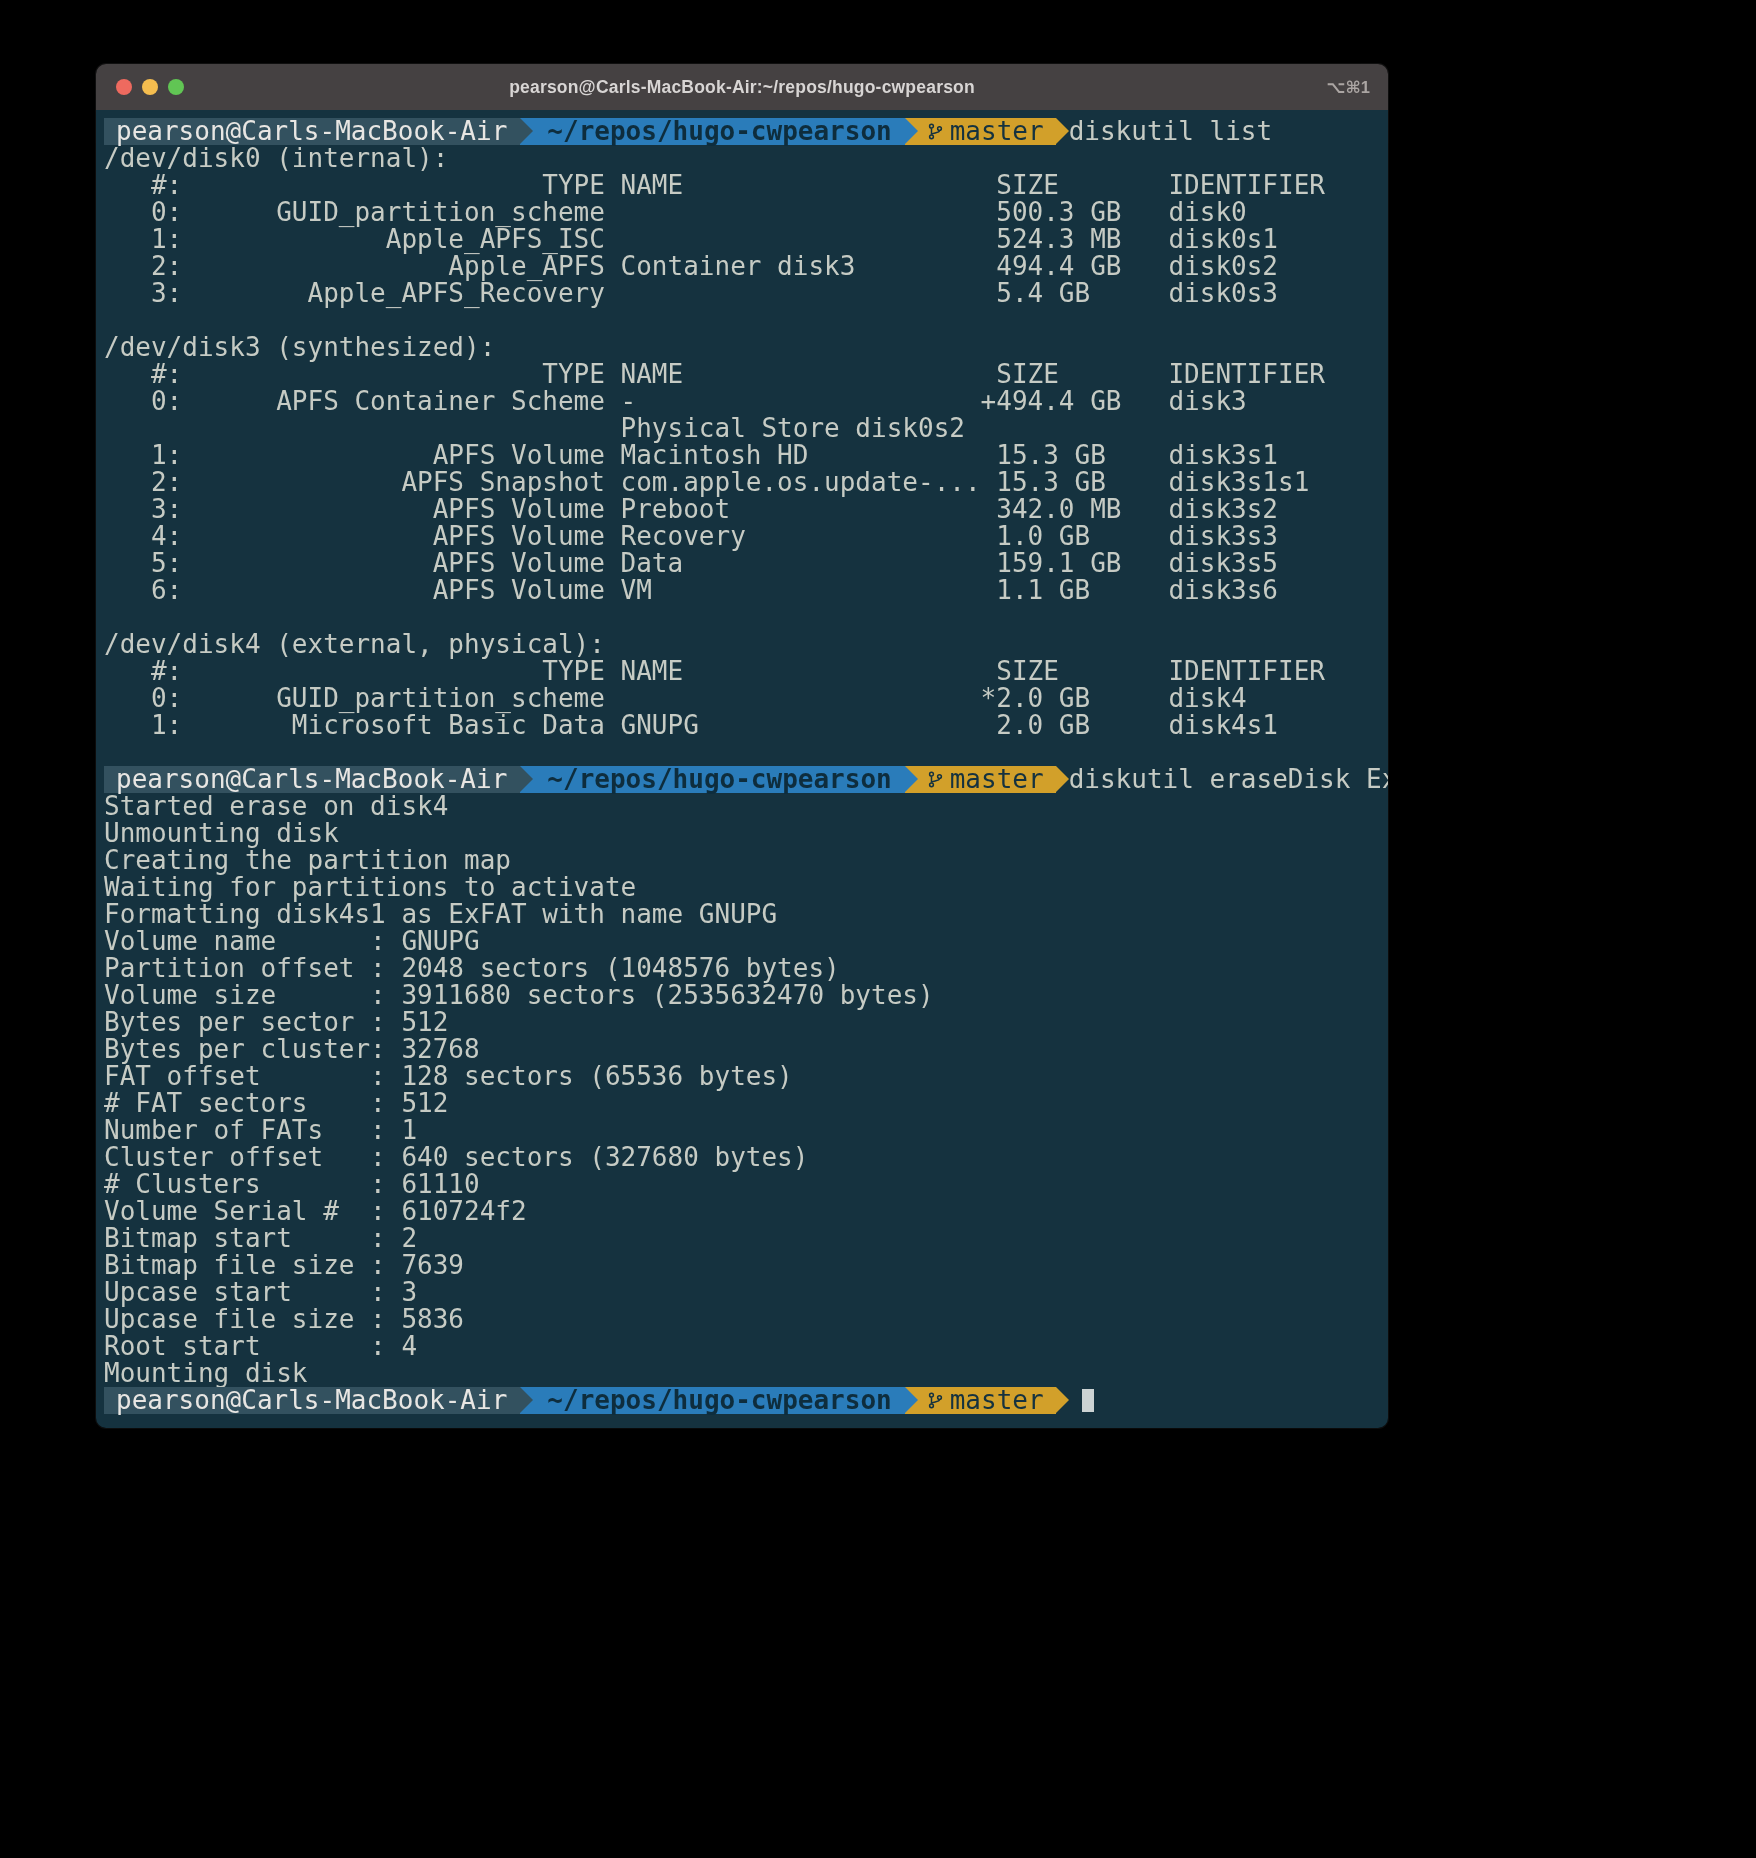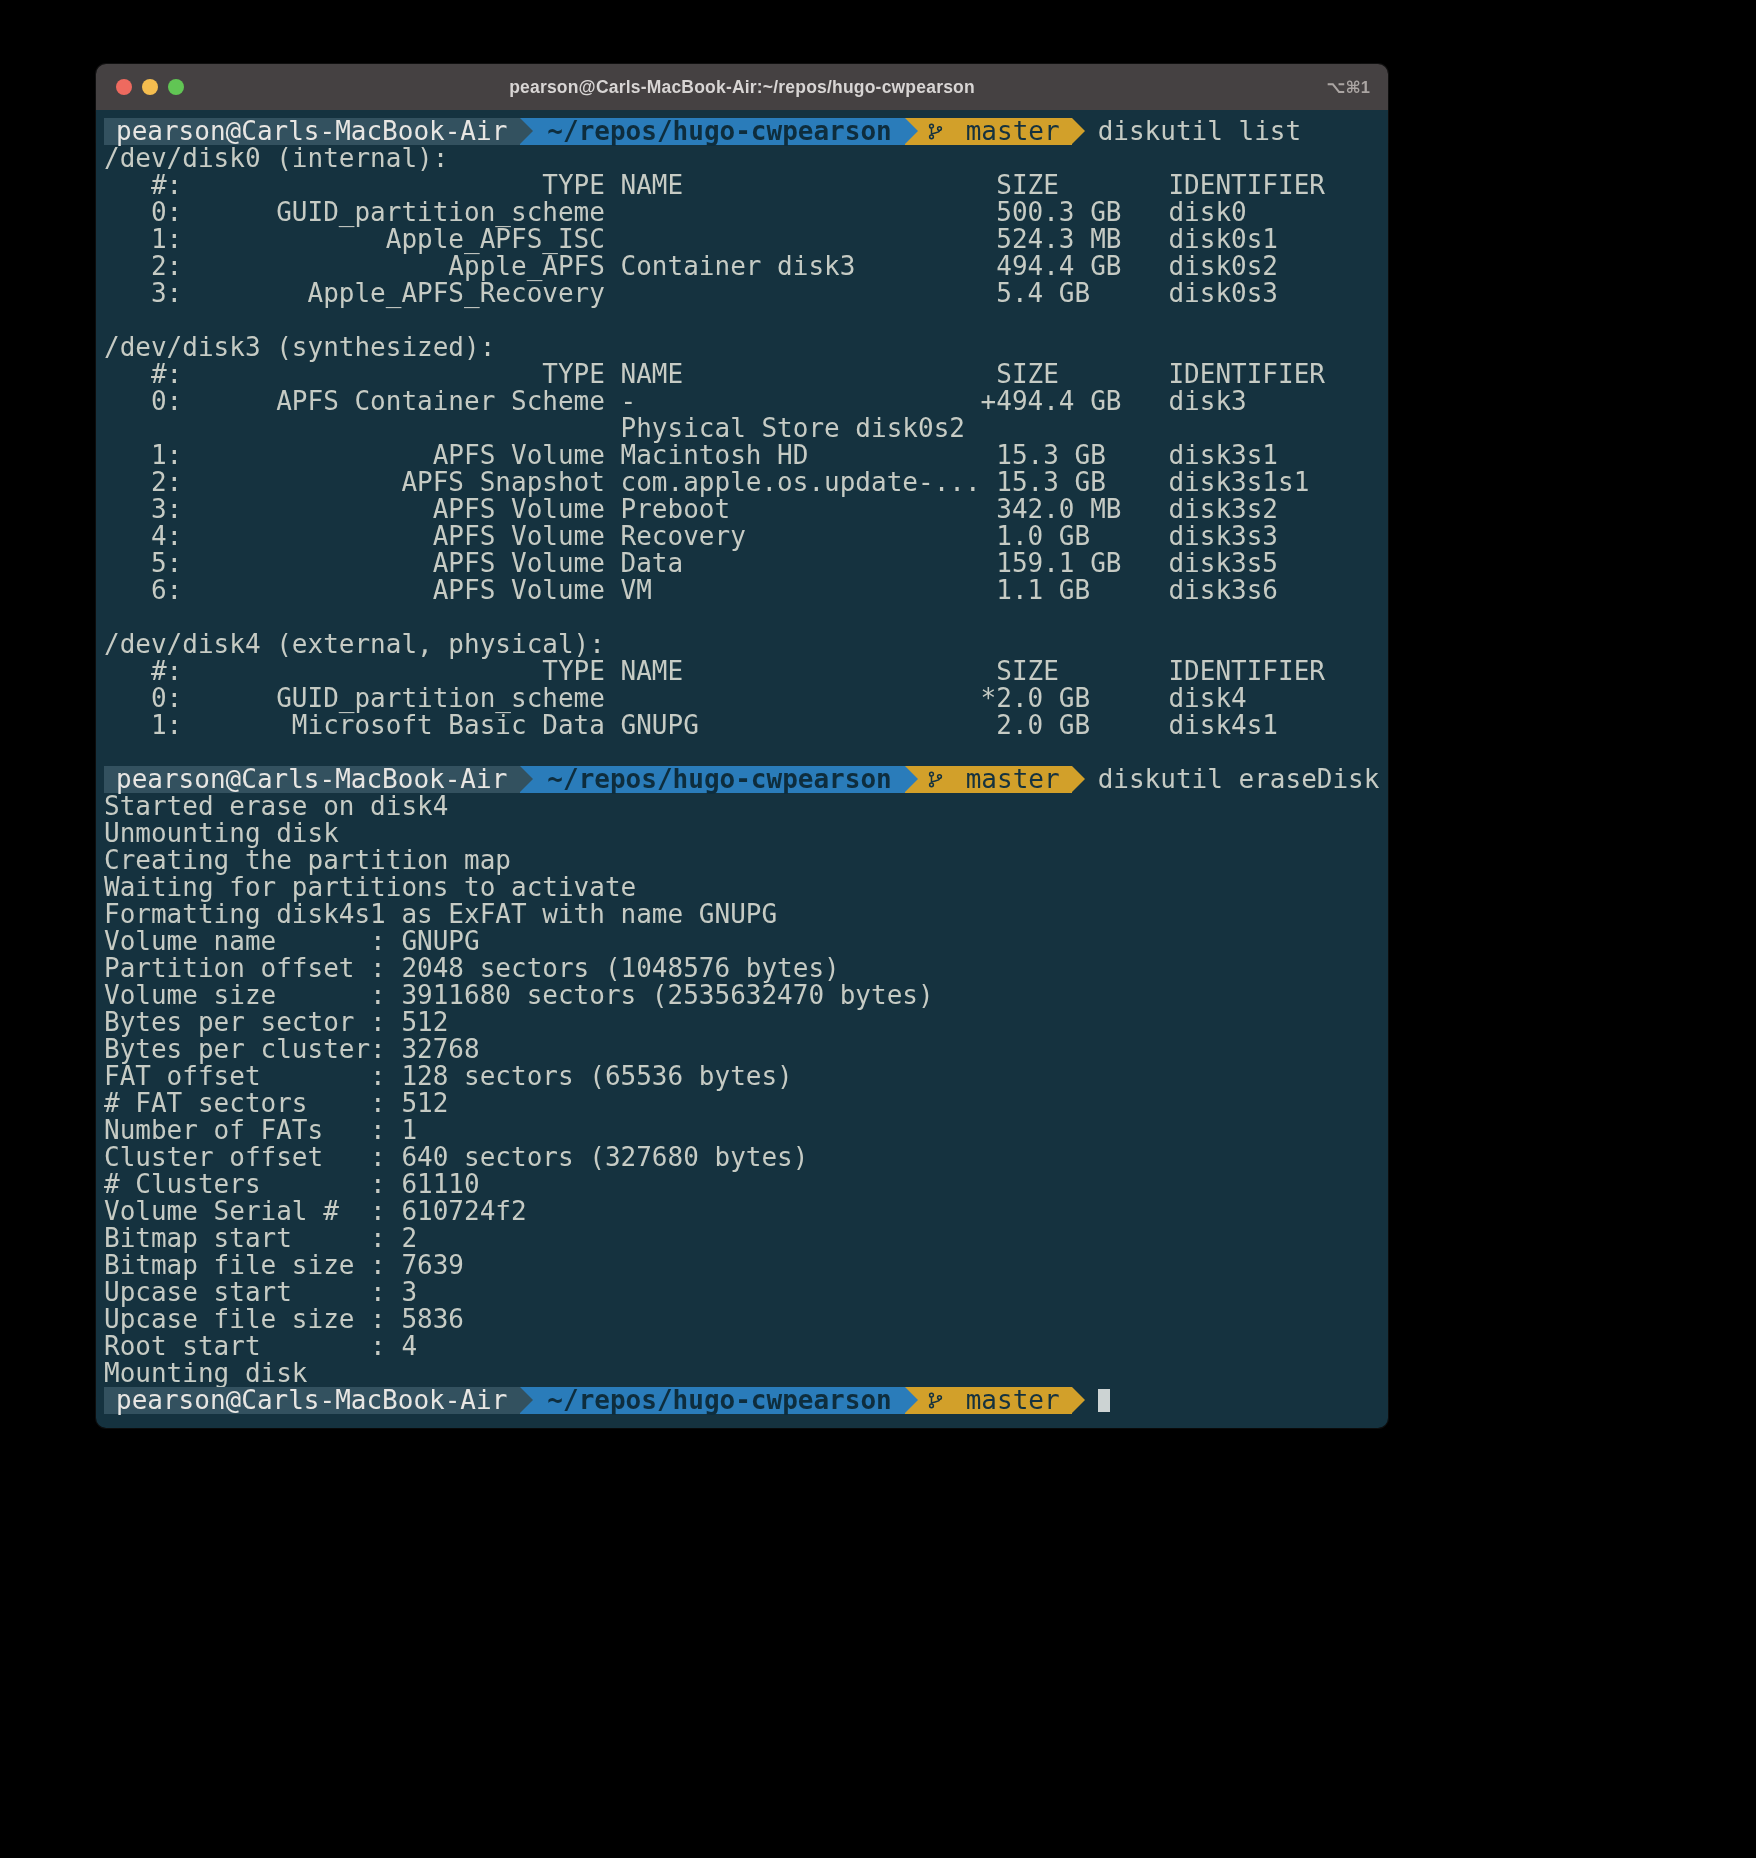--- a/index.html
+++ b/index.html
@@ -59,35 +59,35 @@
     min-height: 27px; line-height: 27px;
     white-space: pre;
   }
   .line.prompt { display: flex; align-items: stretch; }
   .seg {
     display: inline-flex; align-items: center;
     height: 27px; flex: none; white-space: pre;
   }
   .seg.host   { background: var(--seg-host-bg, #33515f);  color: var(--seg-host-fg, #e8e6e3); padding: 0 13px 0 12px; }
   .seg.path   { background: var(--seg-path-bg, #2a7cba);  color: var(--seg-path-fg, #0e2d3d); padding: 0 13px 0 14px; font-weight: bold; }
-  .seg.branch { background: var(--seg-branch-bg, #d2a02a);color: var(--seg-branch-fg, #15323f); padding: 0 12px 0 10px; gap: 23px; }
+  .seg.branch { background: var(--seg-branch-bg, #d2a02a);color: var(--seg-branch-fg, #15323f); padding: 0 12px 0 10px; gap: 7px; }
   .bicon { display: inline-flex; align-items: center; }
   .arrow { position: relative; width: 13px; height: 27px; flex: none; }
   .arrow::before { content: ""; position: absolute; inset: 0; background: var(--nx, transparent); }
   .arrow::after  {
     content: ""; position: absolute; left: 0; top: 0;
     width: 0; height: 0;
     border-top: 13.5px solid transparent;
     border-bottom: 13.5px solid transparent;
     border-left: 13px solid var(--pv, transparent);
   }
   .arrow.a1 { --pv: var(--seg-host-bg, #33515f);   --nx: var(--seg-path-bg, #2a7cba); }
   .arrow.a2 { --pv: var(--seg-path-bg, #2a7cba);   --nx: var(--seg-branch-bg, #d2a02a); }
   .arrow.a3 { --pv: var(--seg-branch-bg, #d2a02a); --nx: transparent; }
-  .cmd { margin-left: 13px; color: var(--terminal-text, #c6cbc4); }
+  .cmd { color: var(--terminal-text, #c6cbc4); }
   .cursor {
     width: 12px; height: 23px; align-self: center;
     margin-left: 13px; flex: none;
     background: var(--cursor, #ccd3d3);
   }
 </style>
 </head>
 <body>
 
 <div class="stage">

